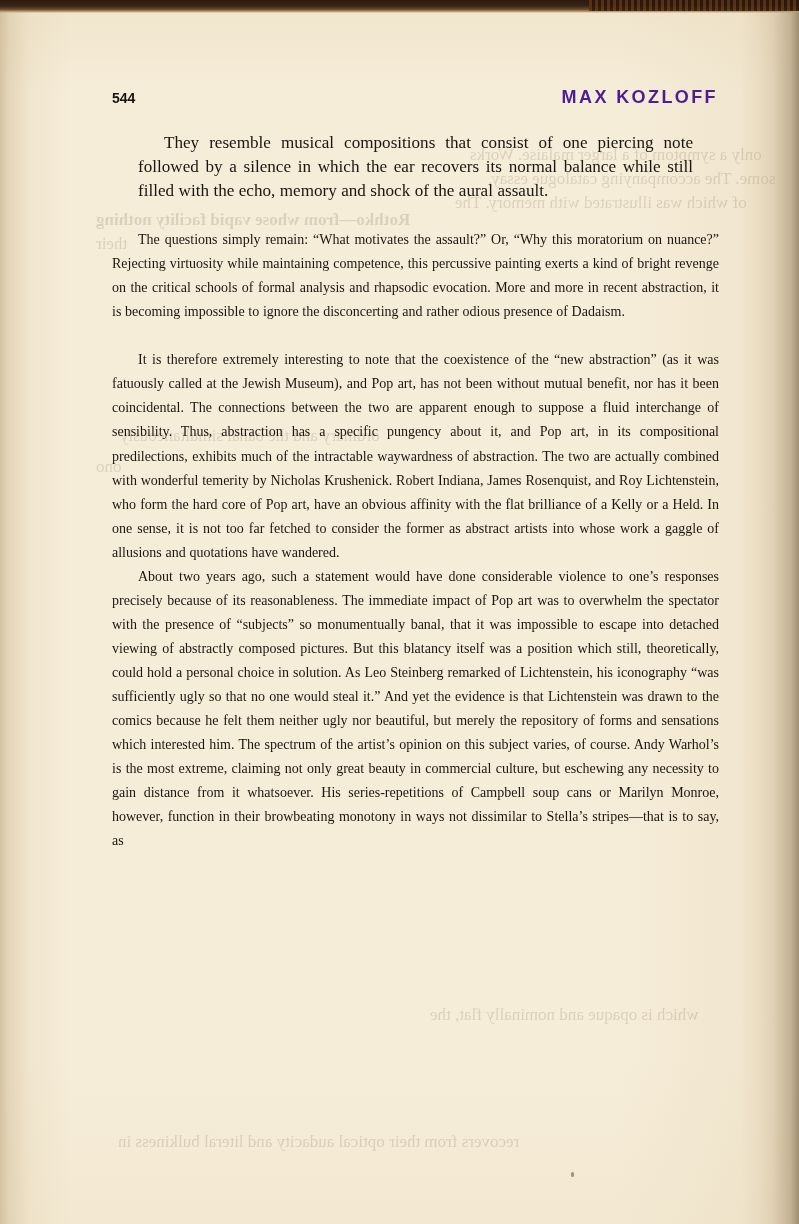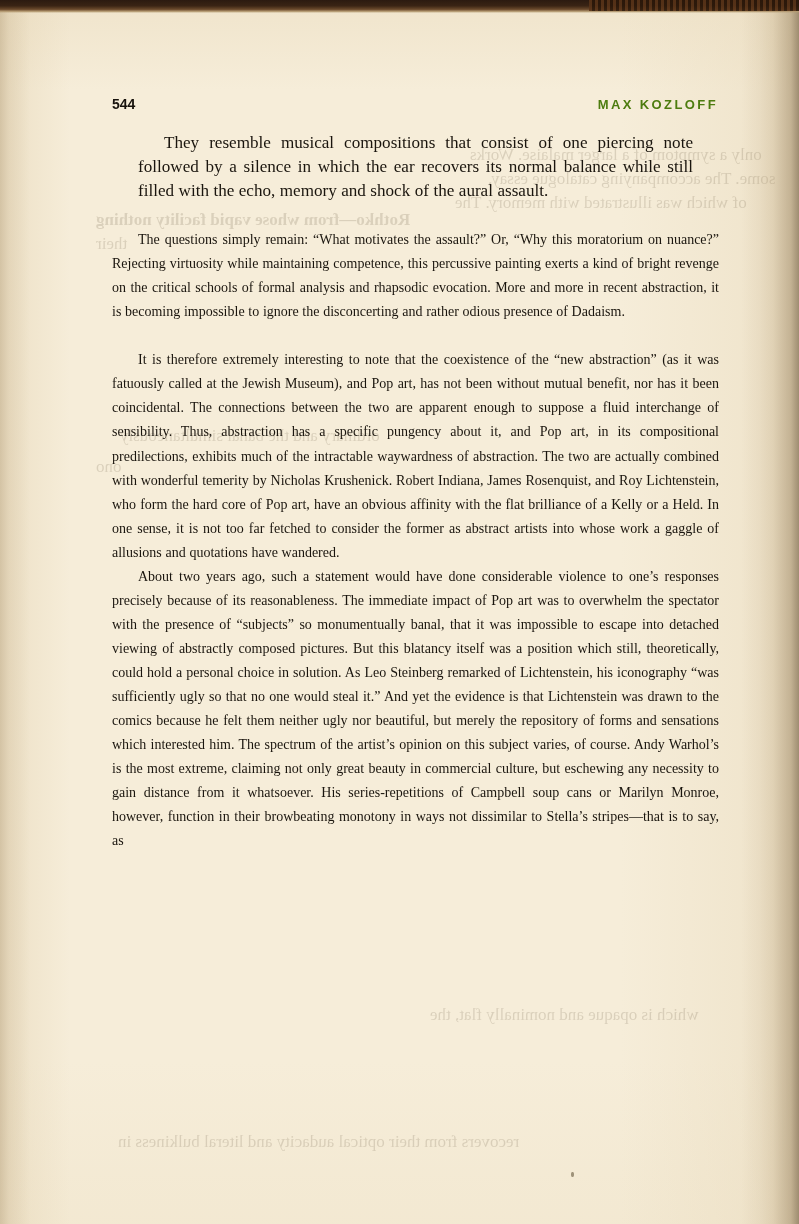--- a/index.html
+++ b/index.html
@@ -90,39 +90,39 @@
     background: linear-gradient(to left,
       rgba(200,180,145,0.0) 0%,
       rgba(205,186,152,0.30) 70%,
       rgba(176,154,118,0.40) 100%);
     pointer-events: none;
   }
 
   
   .running-head {
     position: absolute;
-    top: 96px;
+    top: 87px;
     left: 112px;
     width: 606px;
     display: flex;
     align-items: baseline;
     justify-content: space-between;
   }
   .folio {
     font-family: "Liberation Sans", "DejaVu Sans", sans-serif;
     font-weight: bold;
     font-size: 14px;
     color: #17120c;
     letter-spacing: 0px;
   }
   .head-title {
     font-family: "Liberation Sans", "DejaVu Sans", sans-serif;
     font-weight: bold;
-    font-size: 13px;
-    color: #4d7c0f;
+    font-size: 18px;
+    color: #4c1d95;
     letter-spacing: 2.4px;
   }
 
   
   .text-block {
     position: absolute;
     top: 131px;
     left: 112px;
     width: 607px;
   }

